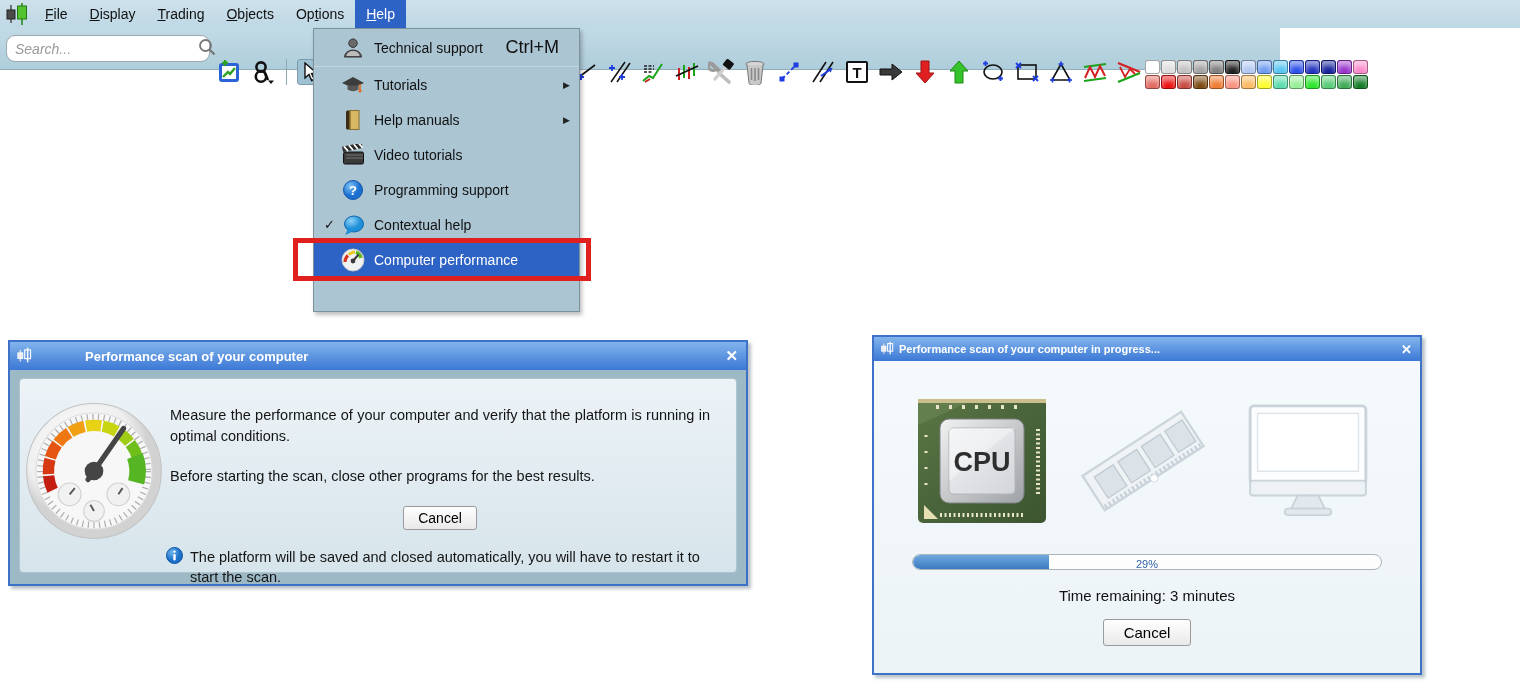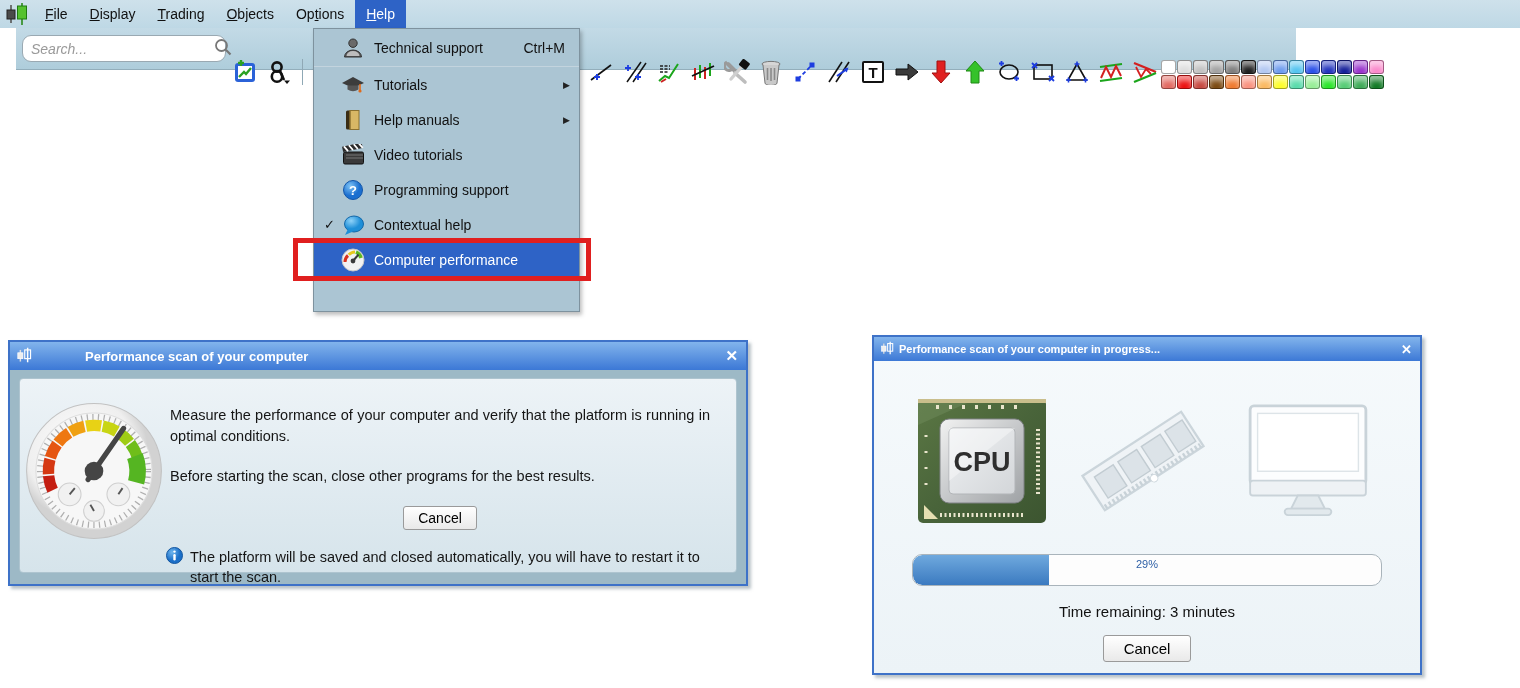--- a/index.html
+++ b/index.html
@@ -9,21 +9,21 @@
 
   
   .menubar { position:absolute; left:0; top:0; width:1520px; height:28px;
              background:linear-gradient(#CEE1EB,#BED8E5); display:flex; align-items:stretch; }
   .logo { width:34px; display:flex; align-items:center; justify-content:center; }
   .mb-item { display:flex; align-items:center; padding:0 11px; font-size:14px; color:#101010; cursor:default; }
   .mb-item .key { text-decoration:underline; }
   .mb-item.active { background:#2E63C6; color:#fff; }
 
   
-  .toolbar { position:absolute; left:16px; top:28px; width:1280px; height:42px;
+  .toolbar { position:absolute; left:0; top:28px; width:1280px; height:42px;
              background:linear-gradient(#C3DAE6,#AECDDB); border-bottom:1px solid #93AEBB; }
   .searchbox { position:absolute; left:6px; top:7px; width:204px; height:27px; background:#fff;
                border:1px solid #9AA9B2; border-radius:9px; display:flex; align-items:center; padding:0 6px 0 8px; }
   .searchbox input { flex:1; border:none; outline:none; font-style:italic; font-size:14px; color:#555;
                      font-family:"Liberation Sans", sans-serif; background:transparent; }
   .searchbox input::placeholder { color:#9a9a9a; }
   .tb-group { position:absolute; top:31px; display:flex; gap:8px; align-items:center; }
   .tb-btn { width:26px; height:26px; display:flex; align-items:center; justify-content:center; }
   .tb-btn.pressed { background:#9FC2D3; border:1px solid #7E9BAB; border-radius:3px; }
   .tb-sep { width:1px; height:26px; background:#8FA8B5; margin:0 2px; }
@@ -33,21 +33,21 @@
                 box-shadow:inset 0 5px 5px rgba(255,255,255,.55); }
 
   
   .dropdown { position:absolute; left:313px; top:28px; width:267px; height:284px;
               background:#ABC5D3; border:1px solid #7E929E; box-shadow:2px 3px 4px rgba(0,0,0,.25); z-index:5; }
   .menu-row { height:35px; display:flex; align-items:center; padding-left:10px; font-size:14px; color:#111; }
   .menu-row.first { height:37px; }
   .menu-sep { height:1px; background:#c3d4de; }
   .mi-check { width:17px; font-size:13px; color:#111; }
   .mi-icon { width:24px; height:24px; margin-right:9px; display:flex; align-items:center; justify-content:center; }
-  .mi-shortcut { margin-left:auto; padding-right:14px; font-size:14px; }
+  .mi-shortcut { margin-left:auto; padding-right:20px; font-size:18px; }
   .mi-arrow { margin-left:auto; padding-right:9px; font-size:9px; color:#222; }
   .menu-row.selected { background:#2E63C6; color:#fff; }
 
   .annotation { position:absolute; left:293px; top:238px; width:298px; height:43px;
                 border:5px solid #E01F1F; z-index:9; pointer-events:none; }
 
   
   .dialog { position:absolute; border:2px solid #3E72C8; box-shadow:3px 3px 3px rgba(130,145,155,.55); }
   .titlebar { display:flex; align-items:center; color:#fff; font-weight:bold;
               background:linear-gradient(#82B4EC,#3C78D6); padding:0 8px 0 6px; }
@@ -70,21 +70,21 @@
   .btn-green { background:linear-gradient(#CDF2B4,#A9E487); border:1px solid #7CBB58; }
   .btn-plain { background:linear-gradient(#FFFFFF,#E9E9E9); border:1px solid #9a9a9a;text-align:right; }
   .info-row { margin-top:17px; display:flex; gap:7px; margin-left:-4px; }
   .info-text { width:520px; line-height:1.4; font-size:14.5px; }
 
   
   .dlg2 { left:872px; top:335px; width:550px; height:340px; background:linear-gradient(#F6FAFC,#ECF3F7); }
   .dlg2 .titlebar { height:24px; font-size:11px; }
   .dlg2 .t-close { font-size:13px; }
   .hw-row { margin:33px 42px 0 42px; display:flex; justify-content:space-between; align-items:center; height:138px; }
-  .progress-wrap { position:relative; margin:22px 38px 0 38px; height:32px; background:#FDFDFD;
+  .progress-wrap { position:relative; margin:22px 38px 0 38px; height:16px; background:#FDFDFD;
                    border:1px solid #A9B4BB; border-radius:10px; overflow:hidden; }
   .progress-fill { position:absolute; left:0; top:0; bottom:0; border-radius:9px 0 0 9px;
                    background:linear-gradient(#6FA9DE,#3B7AC0); }
   .progress-label { position:absolute; left:0; right:0; top:3px; text-align:center;
                     font-size:11px; color:#2D5FA6; }
   .time-remaining { margin-top:17px; text-align:center; font-size:15px; color:#111; }
   .dlg2 .btn-center { margin-top:15px; text-align:center; }
   .dlg2 .btn-plain { font-size:15px; padding:4px 20px; }
 </style>
 </head>

